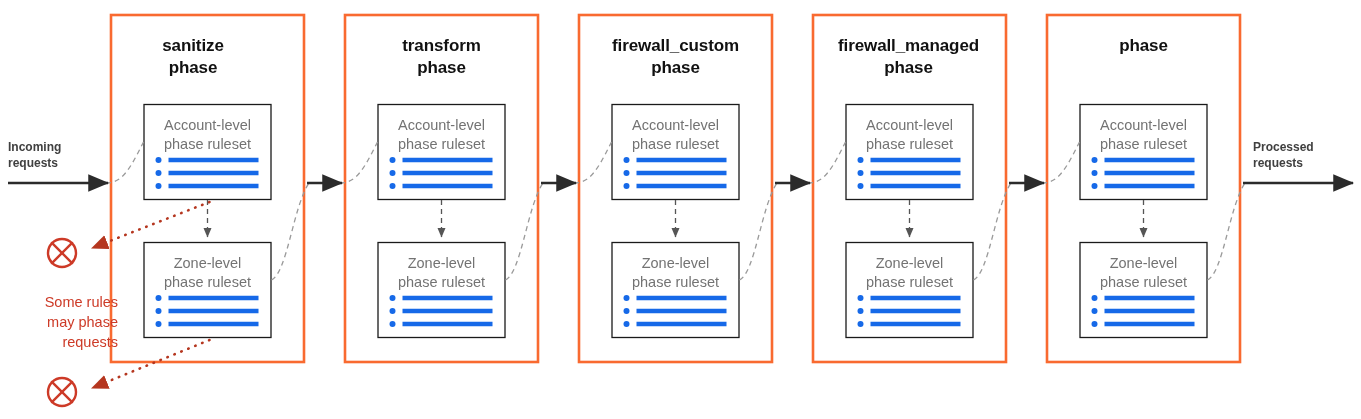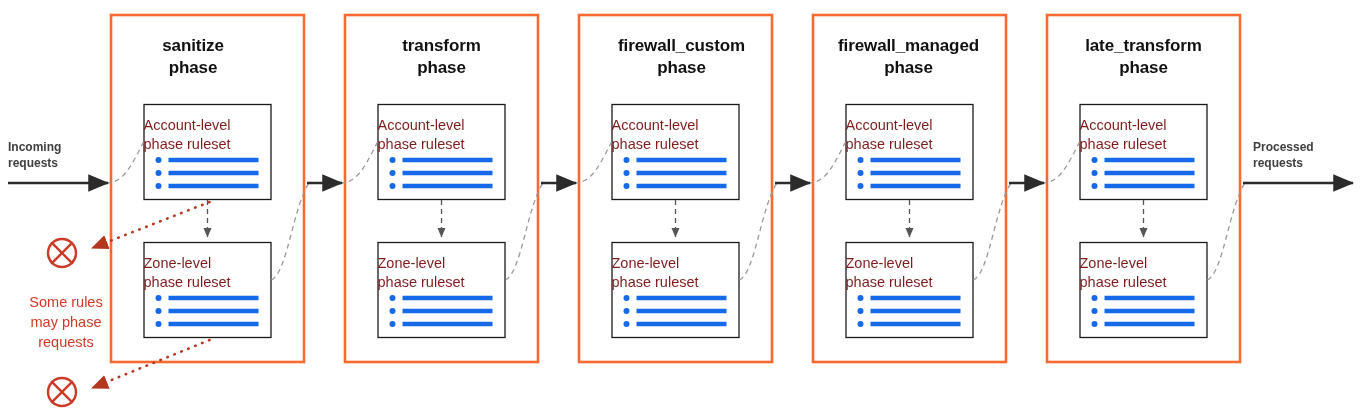--- a/index.html
+++ b/index.html
@@ -39,40 +39,40 @@
     position: absolute;
     text-align: center;
     font-size: 17px;
     font-weight: bold;
     color: #111111;
     line-height: 1.32;
     letter-spacing: -0.1px;
   }
   .ruleset-title {
     position: absolute;
-    text-align: left;
+    text-align: center;
     font-size: 14.5px;
     font-weight: normal;
-    color: #7f1d1d;
+    color: #737373;
     line-height: 1.3;
   }
   .edge-label {
     position: absolute;
     font-size: 12px;
     font-weight: bold;
     color: #404040;
     line-height: 1.32;
   }
   .block-note {
     position: absolute;
     font-size: 14.5px;
     font-weight: normal;
     color: #CD3A27;
     line-height: 1.38;
-    text-align: center;
+    text-align: right;
   }
 </style>
 </head>
 <body>
 
 <div id="stage">
 
   <svg id="diagram-svg" viewBox="0 0 1361 419" xmlns="http://www.w3.org/2000/svg">
     <defs>
       <marker id="arrowBlack" markerWidth="9" markerHeight="9" refX="7.6" refY="3.4" orient="auto" markerUnits="strokeWidth">
@@ -245,21 +245,21 @@
         <div>phase</div>
       </div>
       <div class="ruleset-title" style="left:377.5px; top:116px; width:128px;">
         <div>Account-level</div>
         <div>phase ruleset</div>
       </div>
       <div class="ruleset-title" style="left:377.5px; top:254px; width:128px;">
         <div>Zone-level</div>
         <div>phase ruleset</div>
       </div>
-      <div class="phase-title" style="left:578px; top:35px; width:195px;padding-left:6px;">
+      <div class="phase-title" style="left:578px; top:35px; width:195px;">
         <div>firewall_custom</div>
         <div>phase</div>
       </div>
       <div class="ruleset-title" style="left:611.5px; top:116px; width:128px;">
         <div>Account-level</div>
         <div>phase ruleset</div>
       </div>
       <div class="ruleset-title" style="left:611.5px; top:254px; width:128px;">
         <div>Zone-level</div>
         <div>phase ruleset</div>
@@ -270,21 +270,20 @@
       </div>
       <div class="ruleset-title" style="left:845.5px; top:116px; width:128px;">
         <div>Account-level</div>
         <div>phase ruleset</div>
       </div>
       <div class="ruleset-title" style="left:845.5px; top:254px; width:128px;">
         <div>Zone-level</div>
         <div>phase ruleset</div>
       </div>
       <div class="phase-title" style="left:1046px; top:35px; width:195px;">
-        <div>late_transform</div>
         <div>phase</div>
       </div>
       <div class="ruleset-title" style="left:1079.5px; top:116px; width:128px;">
         <div>Account-level</div>
         <div>phase ruleset</div>
       </div>
       <div class="ruleset-title" style="left:1079.5px; top:254px; width:128px;">
         <div>Zone-level</div>
         <div>phase ruleset</div>
       </div>

